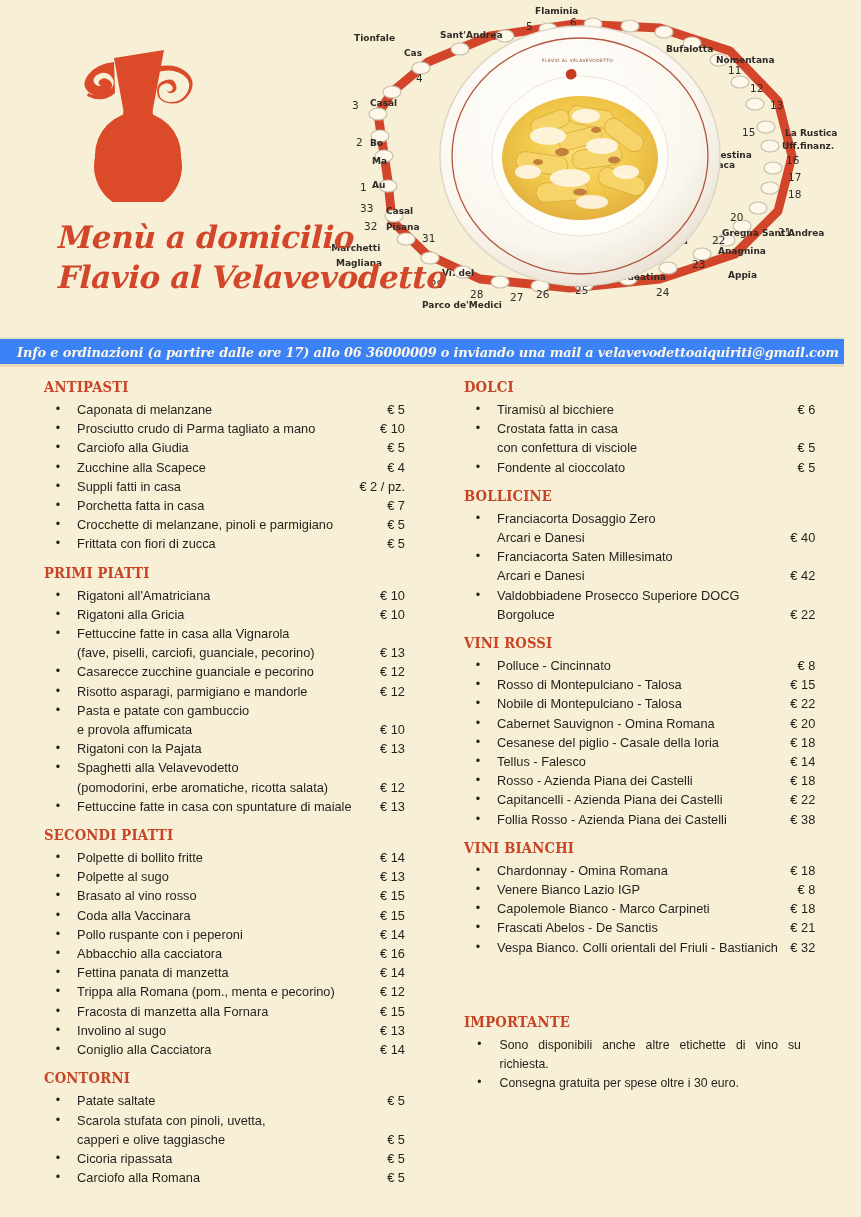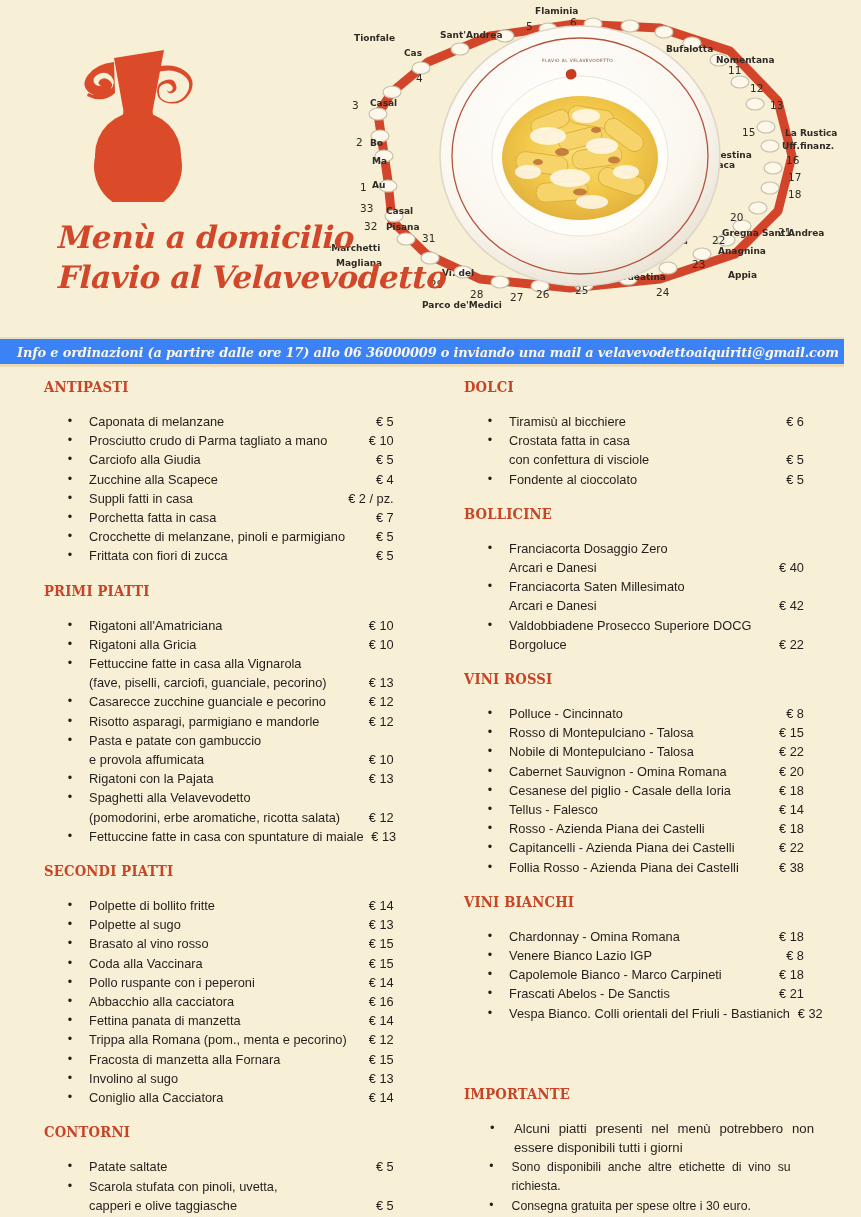--- a/index.html
+++ b/index.html
@@ -77,21 +77,21 @@
     font-family:"DejaVu Serif", serif;
     font-weight:bold;
     font-size:15px;
     color:#c84427;
     letter-spacing:0.2px;
     margin-bottom:2px;
     transform:scaleX(0.88);
     transform-origin:left center;
   }
 
-  ul.items { list-style:none; margin:16px; padding:0; }
+  ul.items { list-style:none; margin:4px; padding:0; }
   li.item {
     position:relative;
     padding-left:30px;
     font-size:13.2px;
     line-height:19.2px;
     color:#231f1c;
     transform:scaleX(0.97);
     transform-origin:left center;
   }
   li.item::before {
@@ -693,19 +693,18 @@
             </div>
           </li>
       </ul>
     </div>
 
     <div class="spacer-important"></div>
 
     <div class="section">
       <div class="section-title">IMPORTANTE</div>
       <ul class="items">
-        <li class="note">Alcuni piatti presenti nel menù potrebbero non essere disponibili tutti i giorni</li>
         <li class="note note-tight">Sono disponibili anche altre etichette di vino su richiesta.</li>
         <li class="note note-tight">Consegna gratuita per spese oltre i 30 euro.</li>
       </ul>
     </div>
   </div>
 </div>
 
 </body></html>

